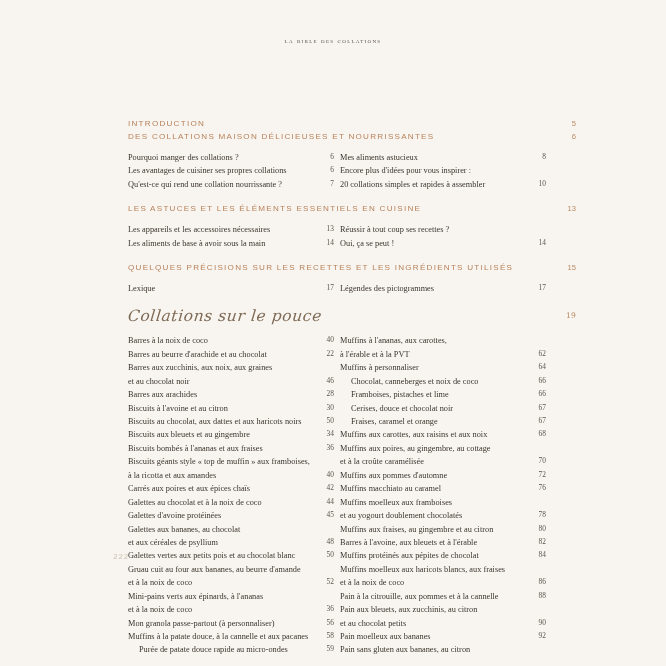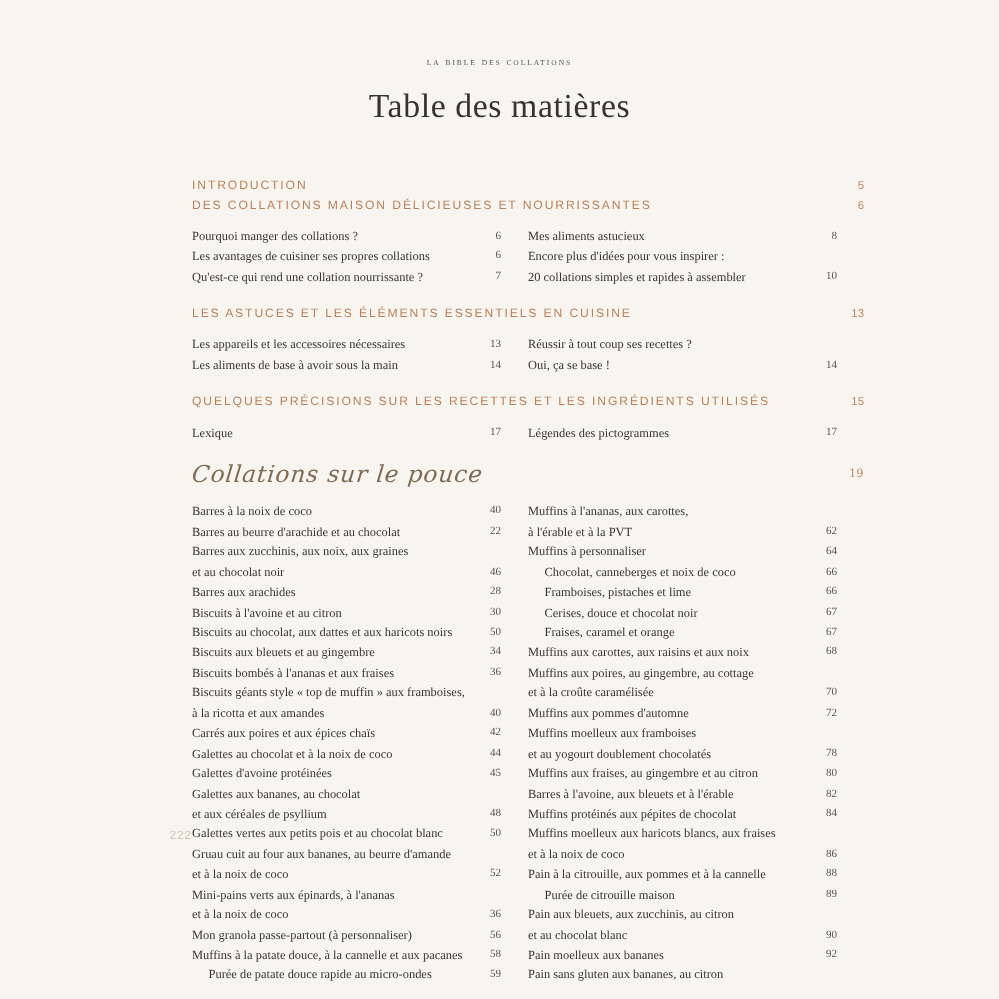--- a/index.html
+++ b/index.html
@@ -88,21 +88,21 @@
     top: 4px;
     font-size: 7.6px;
     font-style: normal;
     letter-spacing: 0;
     color: #bb8a63;
     transform: skewX(6deg);
   }
 
   .cols {
     display: flex;
-    gap: 12px;
+    gap: 0;
     align-items: flex-end;
   }
   .col {
     width: 212px;
     flex: 0 0 212px;
   }
   .entry {
     position: relative;
     font-family: "Liberation Serif", serif;
     font-size: 8.3px;
@@ -120,36 +120,35 @@
     color: #5d544c;
   }
   .spacer { height: 7px; }
   .gap-sm { height: 9px; }
   .gap-md { height: 12px; }
 
   .folio {
     position: absolute;
     left: 113px;
     top: 552px;
-    font-family: Liberation Sans, sans-serif;
+    font-family: Liberation Mono, monospace;
     font-size: 8px;
     color: #cfc4b6;
     letter-spacing: 0.5px;
   }
 </style>
 </head>
 <body>
 
 <div class="page">
 
   <div class="running-head">
     <span>La BIBLE des COLLATIONS</span>
   </div>
 
-  <div class="page-title">Table des matières</div>
 
   <div class="toc">
 
     <div>
       <div class="section-head">
         <span>INTRODUCTION</span>
         <span class="pg">5</span>
       </div>
       <div class="section-head">
         <span>DES COLLATIONS MAISON DÉLICIEUSES ET NOURRISSANTES</span>
@@ -206,21 +205,21 @@
             <span>Les aliments de base à avoir sous la main</span>
             <span class="pg">14</span>
           </div>
         </div>
         <div class="col">
           <div class="entry">
             <span>Réussir à tout coup ses recettes ?</span>
             <span class="pg"></span>
           </div>
           <div class="entry">
-            <span>Oui, ça se base !</span>
+            <span>Oui, ça se peut !</span>
             <span class="pg">14</span>
           </div>
         </div>
       </div>
     </div>
 
     <div class="gap-md"></div>
 
     <div>
       <div class="section-head">
@@ -284,31 +283,31 @@
             <div class="entry"><span>à l'érable et à la PVT</span><span class="pg">62</span></div>
             <div class="entry"><span>Muffins à personnaliser</span><span class="pg">64</span></div>
             <div class="entry indent"><span>Chocolat, canneberges et noix de coco</span><span class="pg">66</span></div>
             <div class="entry indent"><span>Framboises, pistaches et lime</span><span class="pg">66</span></div>
             <div class="entry indent"><span>Cerises, douce et chocolat noir</span><span class="pg">67</span></div>
             <div class="entry indent"><span>Fraises, caramel et orange</span><span class="pg">67</span></div>
             <div class="entry"><span>Muffins aux carottes, aux raisins et aux noix</span><span class="pg">68</span></div>
             <div class="entry"><span>Muffins aux poires, au gingembre, au cottage</span><span class="pg"></span></div>
             <div class="entry"><span>et à la croûte caramélisée</span><span class="pg">70</span></div>
             <div class="entry"><span>Muffins aux pommes d'automne</span><span class="pg">72</span></div>
+            <div class="entry"><span>Muffins macchiato au caramel</span><span class="pg">76</span></div>
             <div class="entry"><span>Muffins moelleux aux framboises</span><span class="pg"></span></div>
             <div class="entry"><span>et au yogourt doublement chocolatés</span><span class="pg">78</span></div>
             <div class="entry"><span>Muffins aux fraises, au gingembre et au citron</span><span class="pg">80</span></div>
             <div class="entry"><span>Barres à l'avoine, aux bleuets et à l'érable</span><span class="pg">82</span></div>
             <div class="entry"><span>Muffins protéinés aux pépites de chocolat</span><span class="pg">84</span></div>
             <div class="entry"><span>Muffins moelleux aux haricots blancs, aux fraises</span><span class="pg"></span></div>
             <div class="entry"><span>et à la noix de coco</span><span class="pg">86</span></div>
             <div class="entry"><span>Pain à la citrouille, aux pommes et à la cannelle</span><span class="pg">88</span></div>
-            <div class="entry indent"><span>Purée de citrouille maison</span><span class="pg">89</span></div>
             <div class="entry"><span>Pain aux bleuets, aux zucchinis, au citron</span><span class="pg"></span></div>
-            <div class="entry"><span>et au chocolat blanc</span><span class="pg">90</span></div>
+            <div class="entry"><span>et au chocolat petits</span><span class="pg">90</span></div>
             <div class="entry"><span>Pain moelleux aux bananes</span><span class="pg">92</span></div>
             <div class="entry"><span>Pain sans gluten aux bananes, au citron</span><span class="pg"></span></div>
           </div>
       </div>
     </div>
 
   </div>
 
   <div class="folio">222</div>
 </div>

